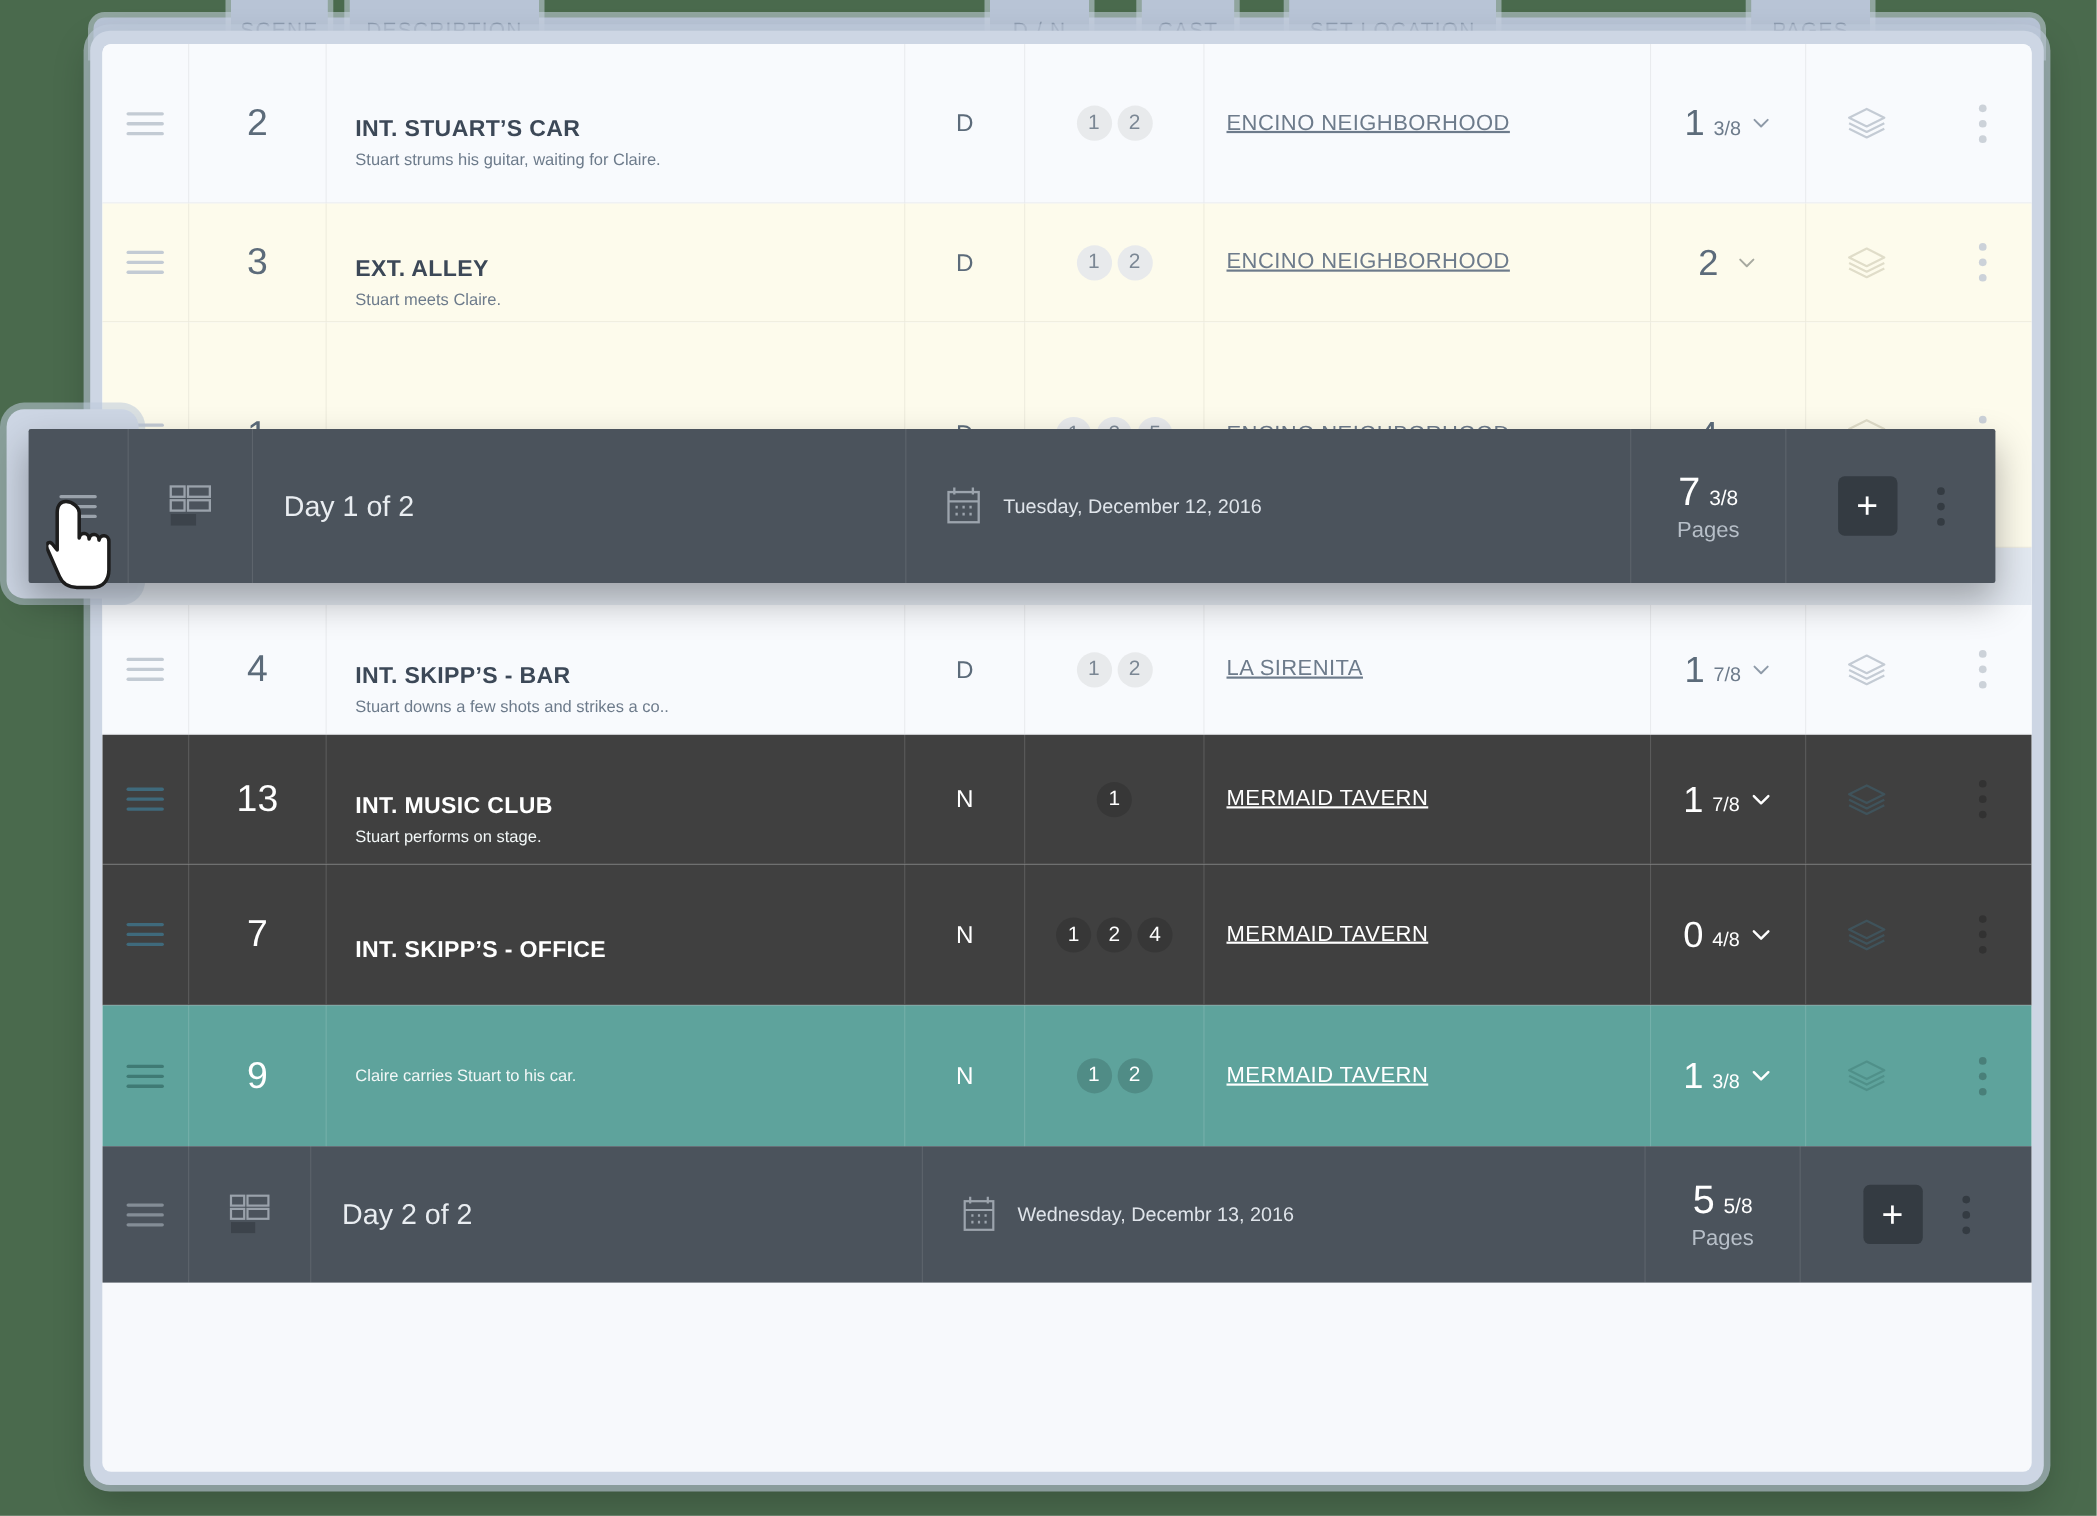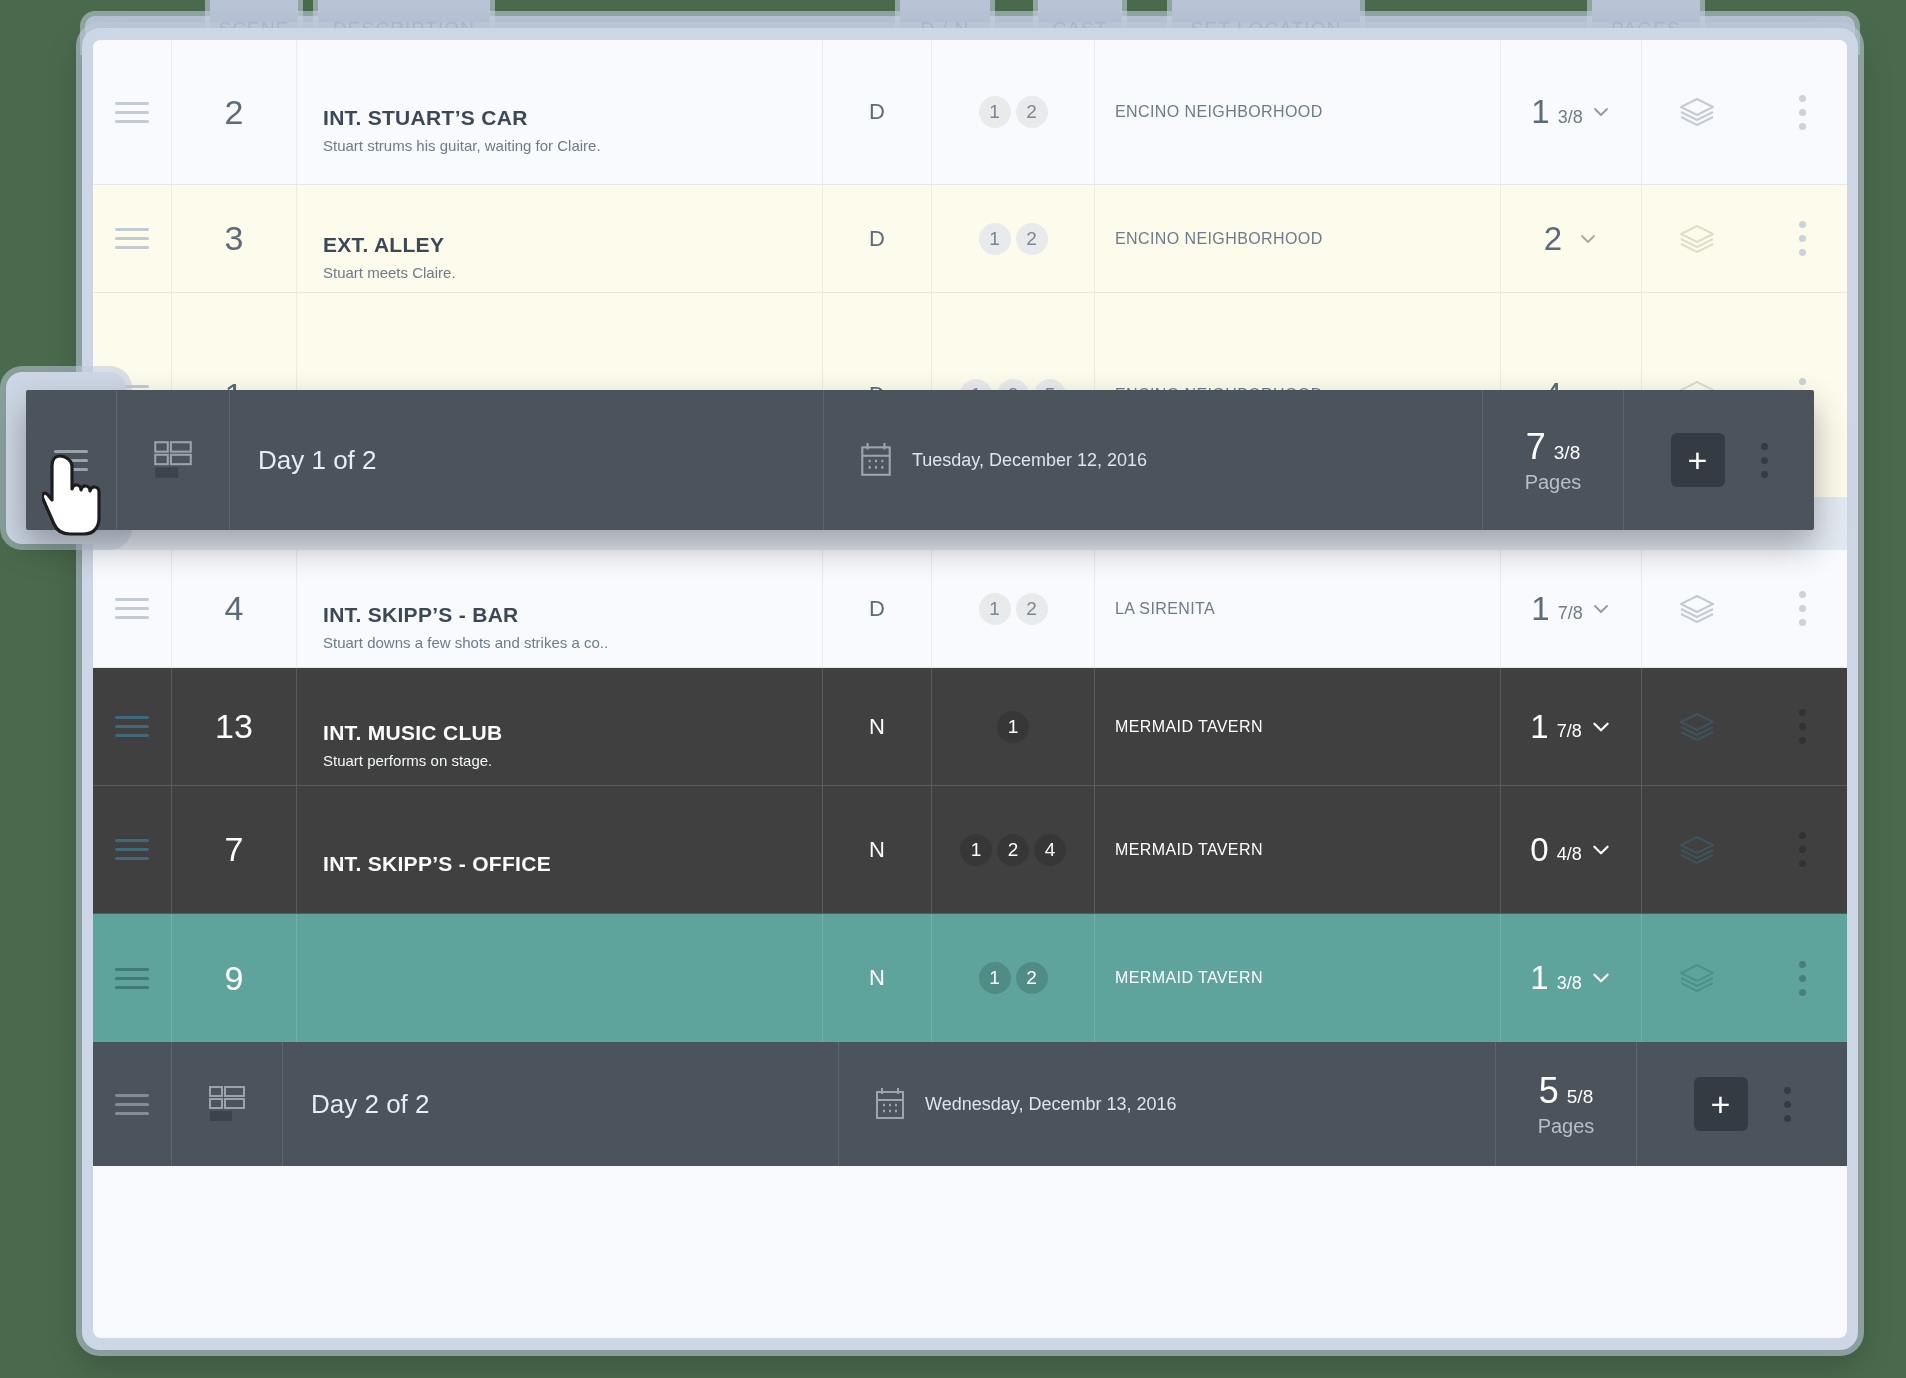--- a/index.html
+++ b/index.html
@@ -63,21 +63,21 @@
   .c-cast{width:162px;flex:0 0 162px;display:flex;align-items:center;justify-content:center;gap:5px;border-right:1px solid rgba(0,0,0,.06);}
   .c-loc{width:406px;flex:0 0 406px;display:flex;align-items:center;padding-left:20px;box-sizing:border-box;border-right:1px solid rgba(0,0,0,.06);}
   .c-pages{width:140px;flex:0 0 140px;display:flex;align-items:center;justify-content:center;gap:8px;border-right:1px solid rgba(0,0,0,.06);}
   .c-layers{width:110px;flex:0 0 110px;display:flex;align-items:center;justify-content:center;}
   .c-more{width:100px;flex:0 0 100px;display:flex;align-items:center;justify-content:center;}
 
   .scene-num{font-size:34px;color:#5c6b7a;font-weight:400;}
   .desc-title{font-size:21px;font-weight:700;color:#3c4857;letter-spacing:.3px;margin-bottom:7px;margin-top:36px;}
   .desc-sub{font-size:15px;color:#6d7b8b;font-weight:400;}
   .dn{font-size:22px;color:#5c6b7a;}
-  .loc{font-size:16px;color:#6d7b8b;letter-spacing:.4px;}
+  .loc{font-size:20px;color:#6d7b8b;letter-spacing:.4px;text-decoration:underline;}
   .pg-whole{font-size:33px;color:#5c6b7a;}
   .pg-frac{font-size:18px;color:#6d7b8b;position:relative;top:5px;}
 
   
   .row-white{background:#f8fafd;}
   .row-cream{background:#fdfbec;}
 
   
   .row-blue{background:#404040;}
   .row-teal{background:#5ea39c;}
@@ -507,20 +507,21 @@
         <span class="grip">
             <span></span>
             <span></span>
             <span></span>
           </span>
       </div>
       <div class="c-scene" style="border-right:1px solid rgba(255,255,255,.14);">
         <span class="scene-num">9</span>
       </div>
       <div class="c-desc" style="border-right:1px solid rgba(255,255,255,.14);">
+        <div class="desc-sub">Claire carries Stuart to his car.</div>
       </div>
       <div class="c-dn" style="border-right:1px solid rgba(255,255,255,.14);">
         <span class="dn">N</span>
       </div>
       <div class="c-cast" style="border-right:1px solid rgba(255,255,255,.14);">
         <span class="badge">1</span>
         <span class="badge">2</span>
       </div>
       <div class="c-loc" style="border-right:1px solid rgba(255,255,255,.14);">
         <span class="loc">MERMAID TAVERN</span>

